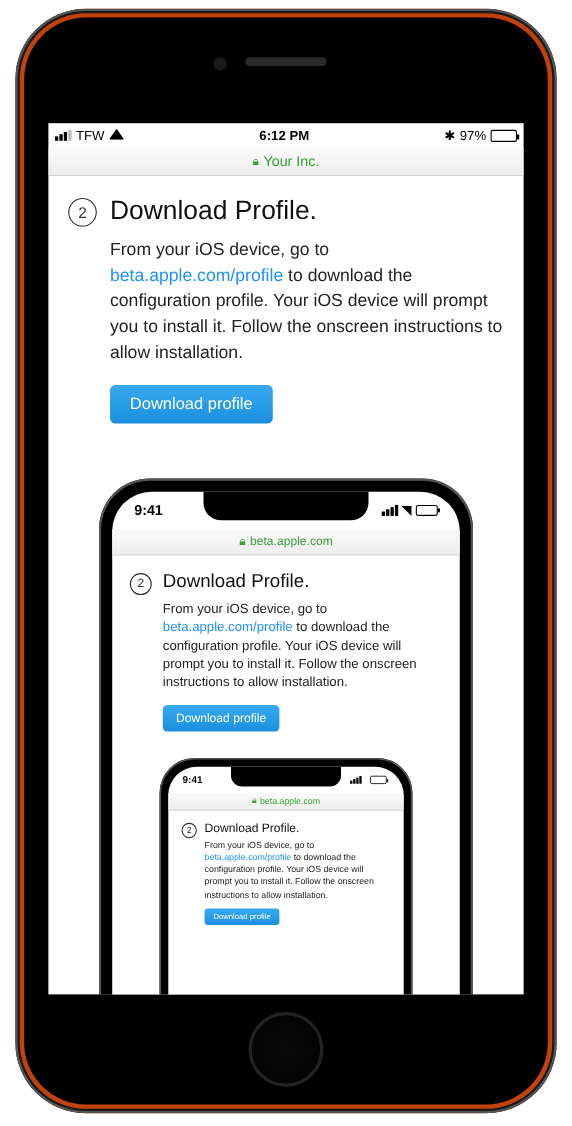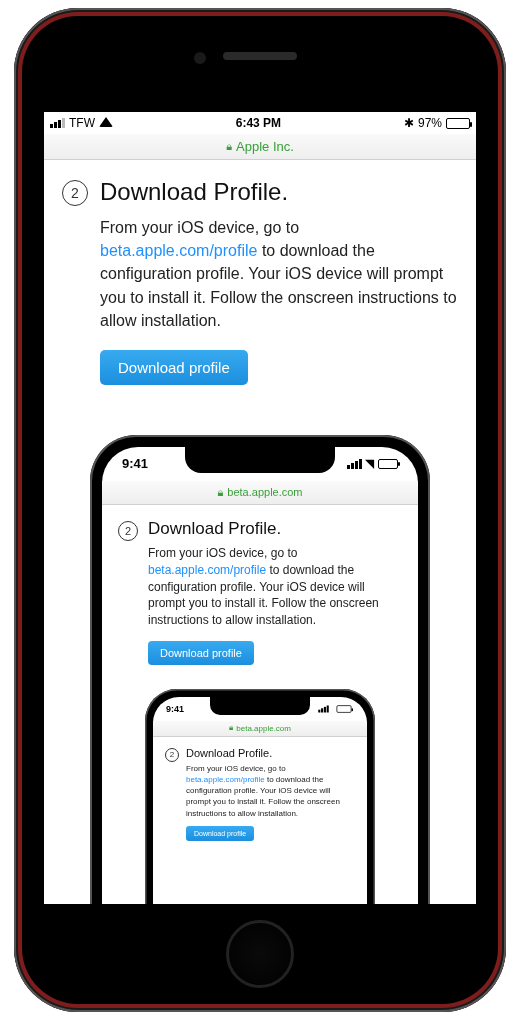--- a/index.html
+++ b/index.html
@@ -12,21 +12,21 @@
     width: 520px;
     height: 1024px;
     overflow: hidden;
   }
 
   
   .device-outer {
     margin-top: 8px;
     width: 492px;
     height: 1004px;
-    background: #7f1d1d;
+    background: #c2410c;
     border-radius: 64px;
     padding: 8px;
     box-shadow: inset 0 0 0 2px #555, inset 0 0 0 4px #1a1a1a;
     position: relative;
   }
   .device-inner {
     width: 100%; height: 100%;
     background: #000;
     border-radius: 56px;
     position: relative;
@@ -264,31 +264,31 @@
         <div class="left">
           <div class="sb-signal">
               <span></span>
               <span></span>
               <span></span>
               <span></span>
             </div>
           <span>TFW</span>
           <span class="sb-wifi"></span>
         </div>
-        <div style="font-weight:600">6:43 PM</div>
+        <div style="font-weight:600">6:12 PM</div>
         <div class="right">
           <span class="sb-bt">✱</span>
           <span>97%</span>
           <span class="sb-batt"><span class="fill"></span></span>
         </div>
       </div>
 
       <div class="urlbar">
         <span class="lock">🔒︎</span>
-        <span>Apple Inc.</span>
+        <span>Your Inc.</span>
       </div>
 
       <div class="content">
         <div class="step">
           <div class="step-num">2</div>
           <div class="step-body">
             <div class="step-title">Download Profile.</div>
             <div class="step-text">
               <span>From your iOS device, go to </span><span class="link">beta.apple.com/profile</span><span> to download the configuration profile. Your iOS device will prompt you to install it. Follow the onscreen instructions to allow installation.</span>
             </div>

